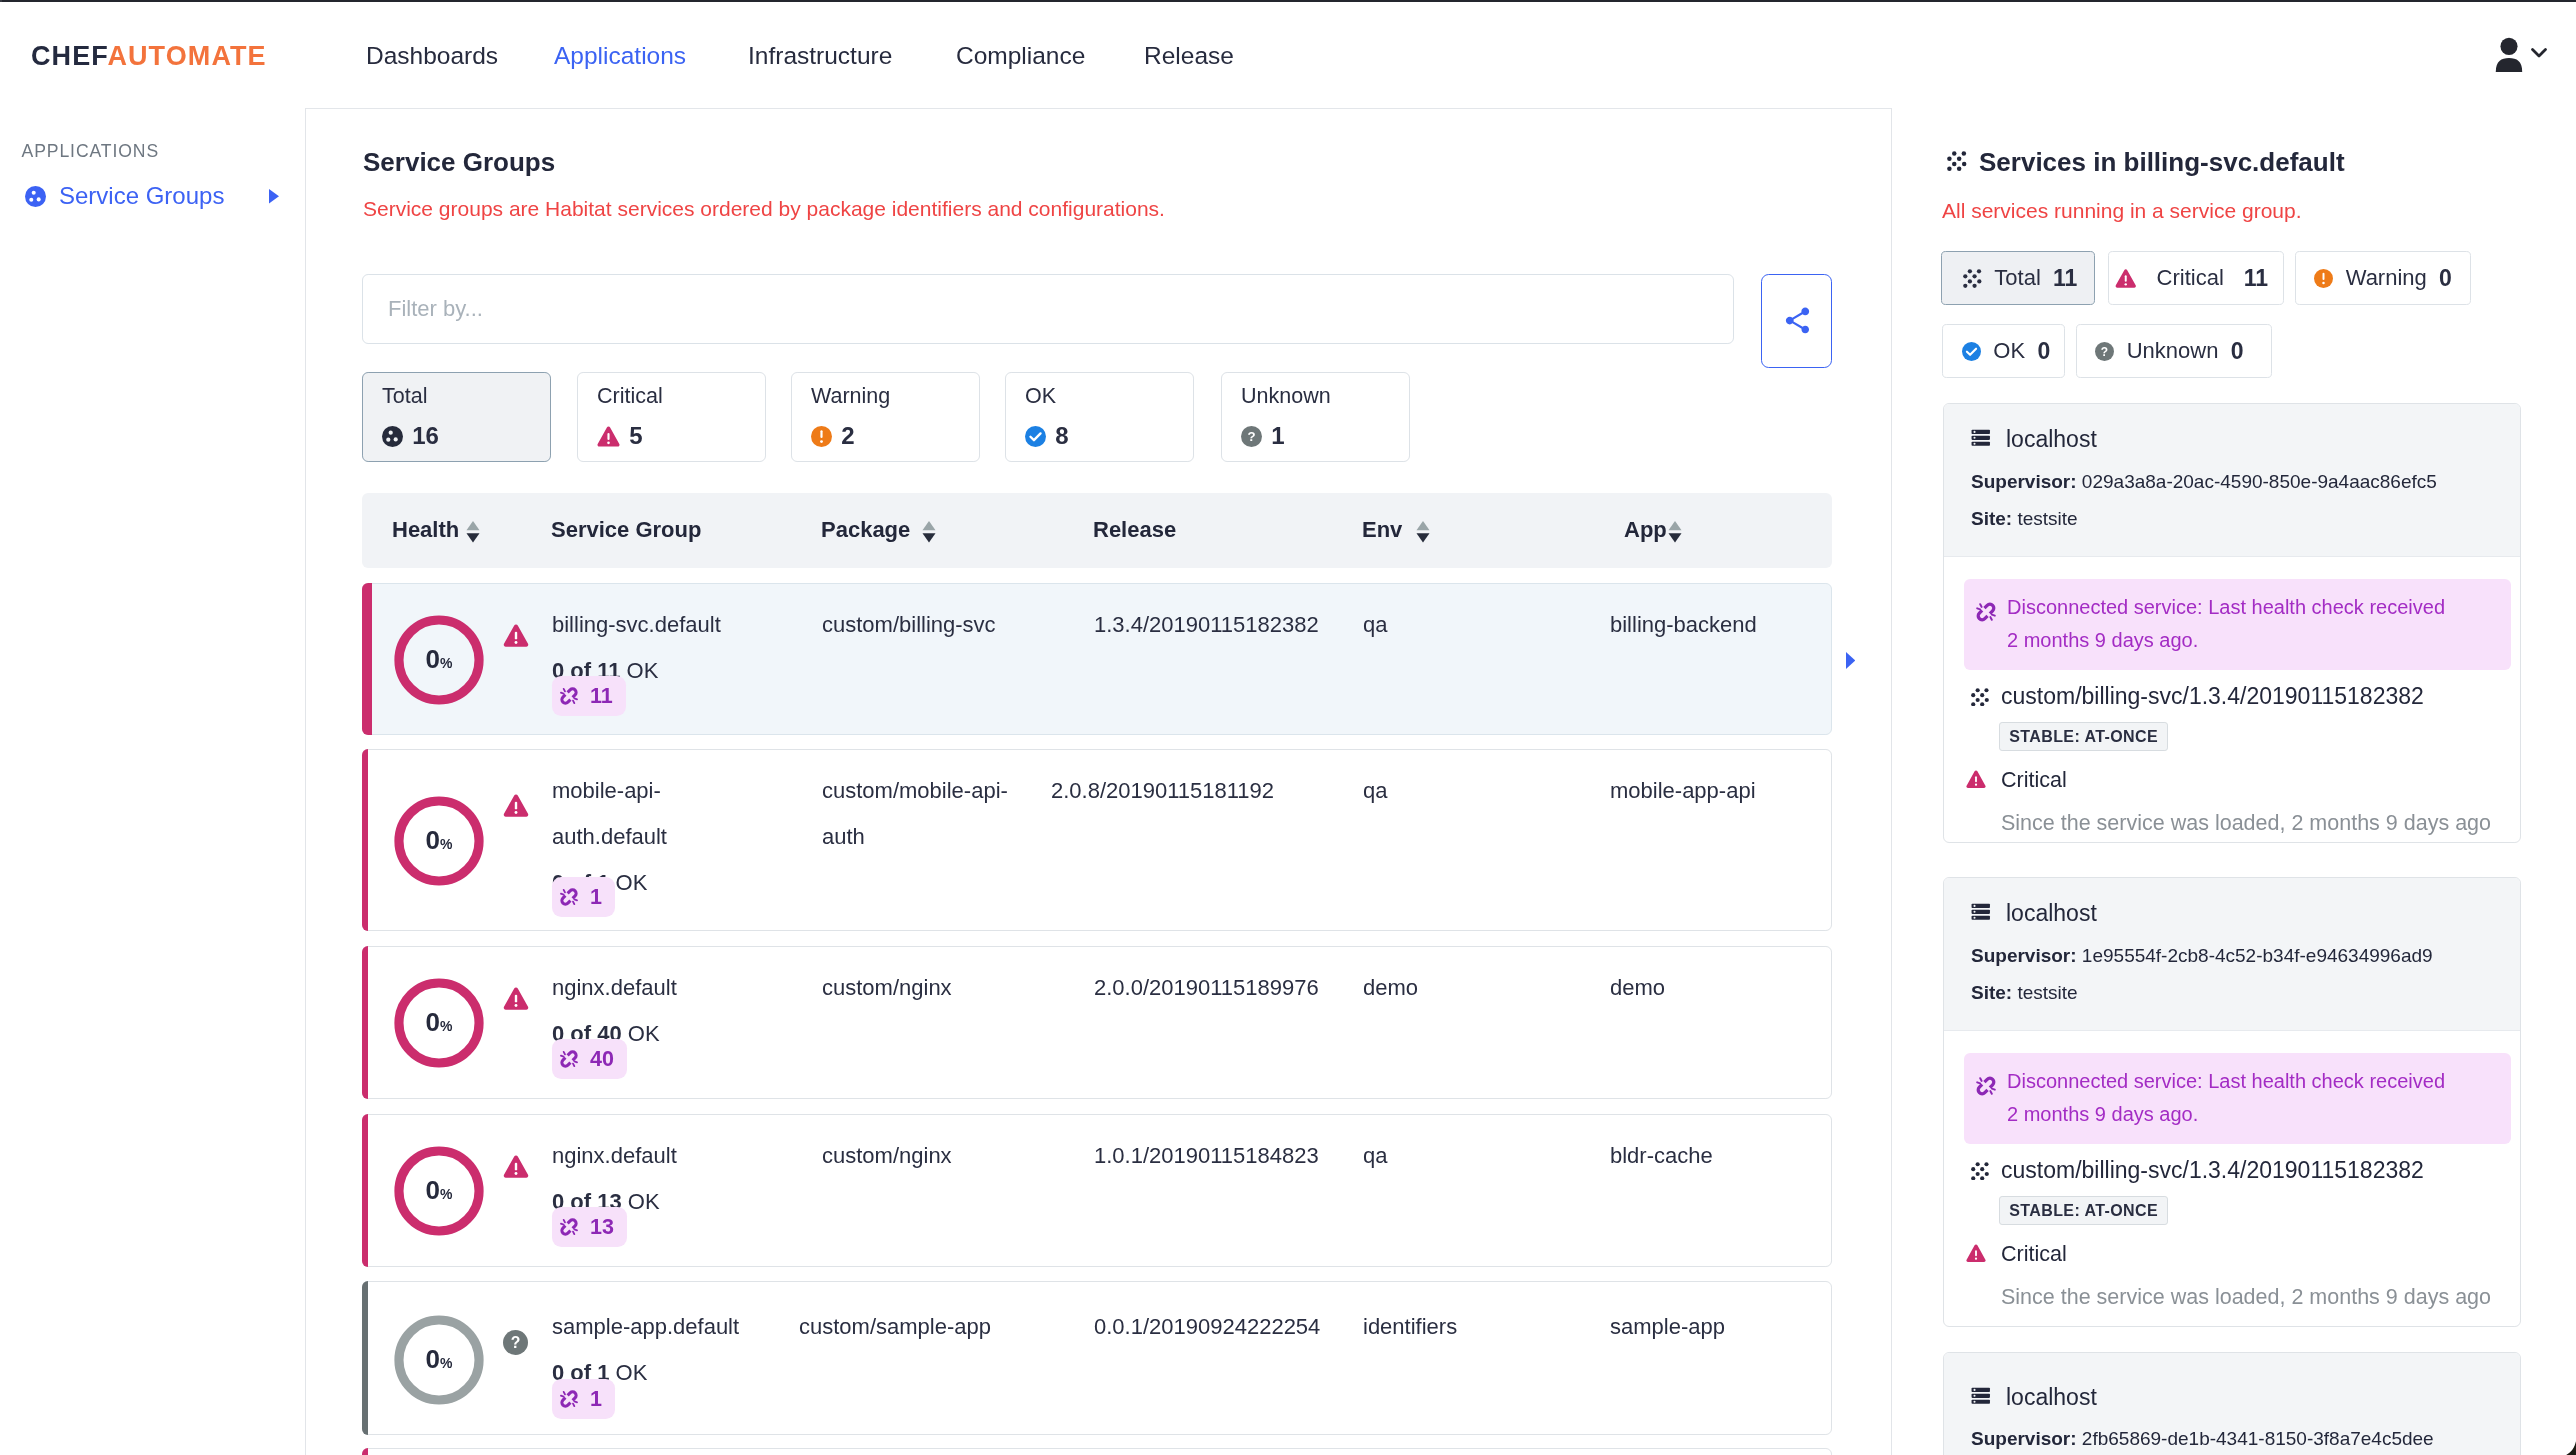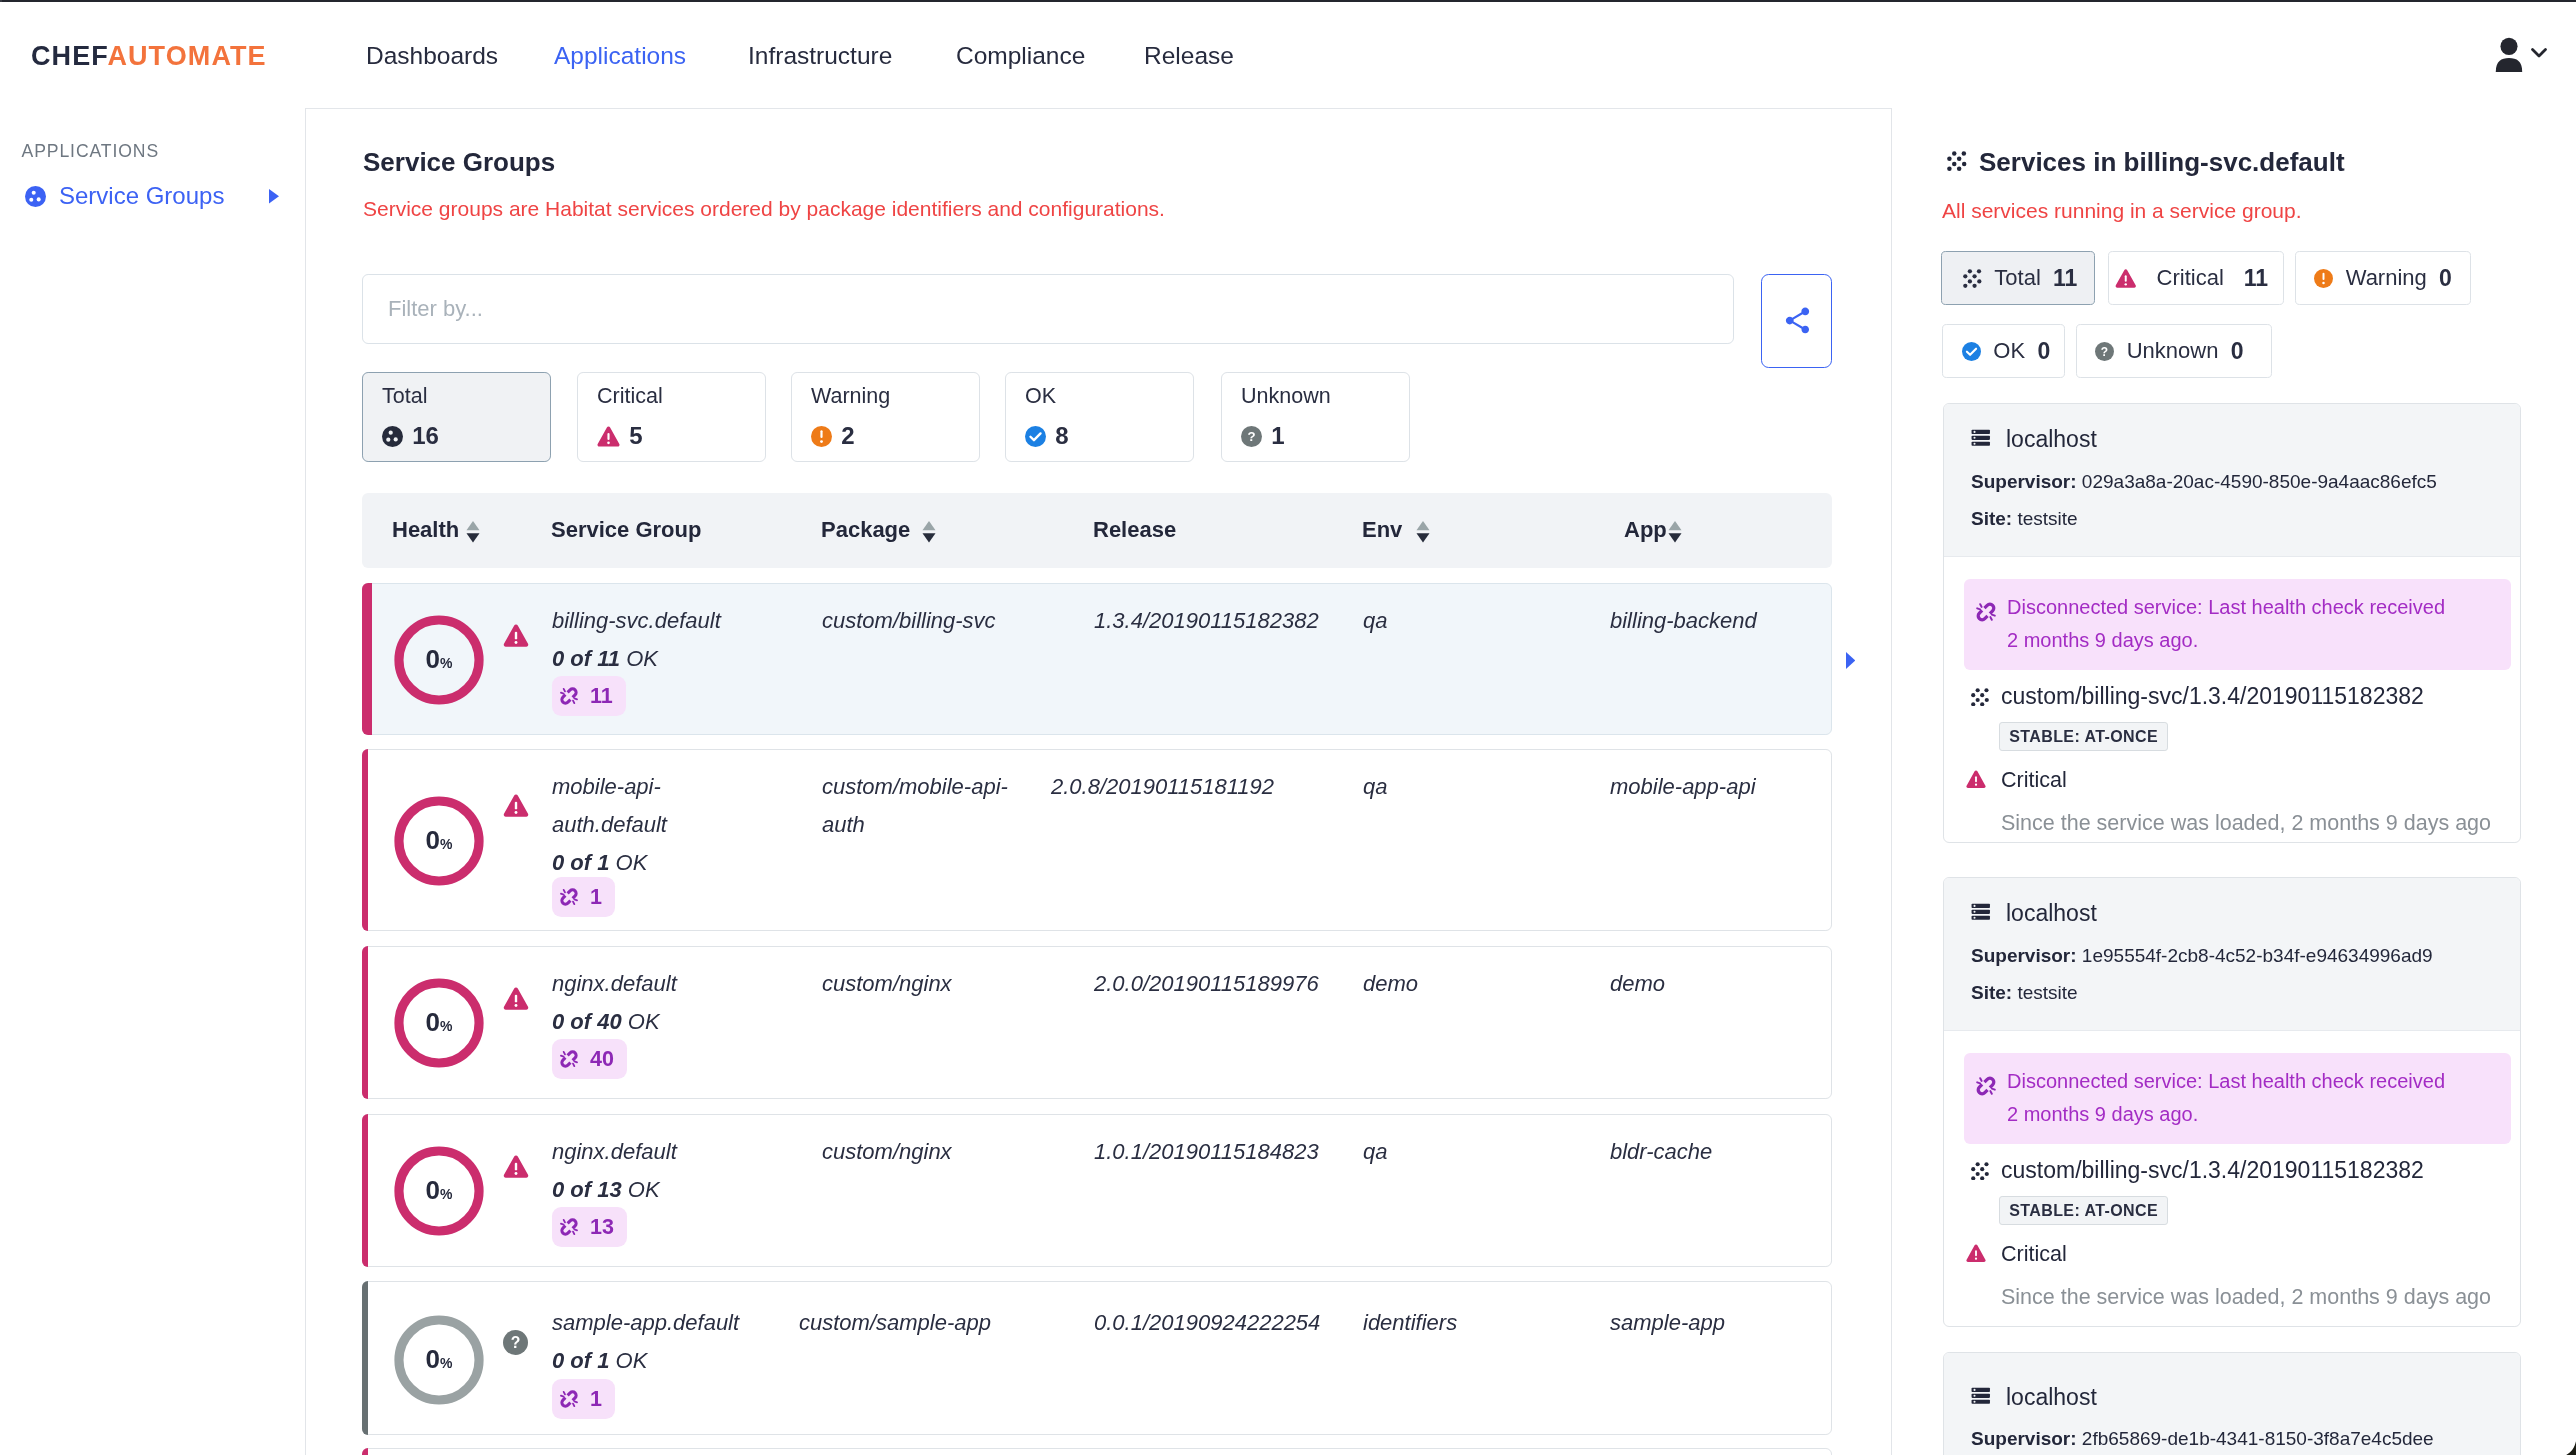--- a/index.html
+++ b/index.html
@@ -40,21 +40,21 @@
   .sort { position:absolute; top:28px; width:14px; height:21.5px; }
 
   .row { left:362px; width:1470px; background:#fff; border:0.8px solid #dfe3e7; border-radius:6.1px; }
   .row.sel { background:#f1f6fa; border-color:#dbe5ec; }
   .bar { position:absolute; left:-0.8px; top:-0.8px; bottom:-0.8px; width:5.4px; border-radius:6.1px 0 0 6.1px; background:#cb2d6d; }
   .row.sel .bar { width:10px; }
   .bar.gray { background:#677072; }
   .donut { position:absolute; left:31px; }
   .dtext { position:absolute; left:31px; width:90px; text-align:center; font-size:26px; font-weight:bold; color:#262a3c; }
   .dtext .pct { font-size:14px; }
-  .cell { position:absolute; font-size:22px; color:#2a2e41; line-height:38px;font-style:italic; }
+  .cell { position:absolute; font-size:22px; color:#2a2e41; line-height:46px; }
   .cell b { font-weight:bold; }
   .tri { position:absolute; left:140px; }
   .pill { position:absolute; left:189px; height:40px; display:inline-flex; align-items:center; gap:10px; background:#f7e1fa; color:#8d28b5; border-radius:9.2px; font-size:21.5px; font-weight:bold; padding:0 13px 0 6.1px; }
 
   
   #rpanel { left:1891px; top:108px; width:685px; height:1347px; background:#fff; border-left:0.8px solid #e2e5e9; }
   .rpill { position:absolute; height:54px; background:#fff; border:0.8px solid #dde2e7; border-radius:4.6px; display:flex; align-items:center; font-size:22px; color:#2a2e41; }
   .rpill.sel { background:#eef0f3; border:1.5px solid #8da1b0; }
   .rpill b { font-size:23px; }
   .card { position:absolute; left:1943px; width:578px; background:#fff; border:0.8px solid #dfe3e7; border-radius:6.1px; overflow:hidden; }

